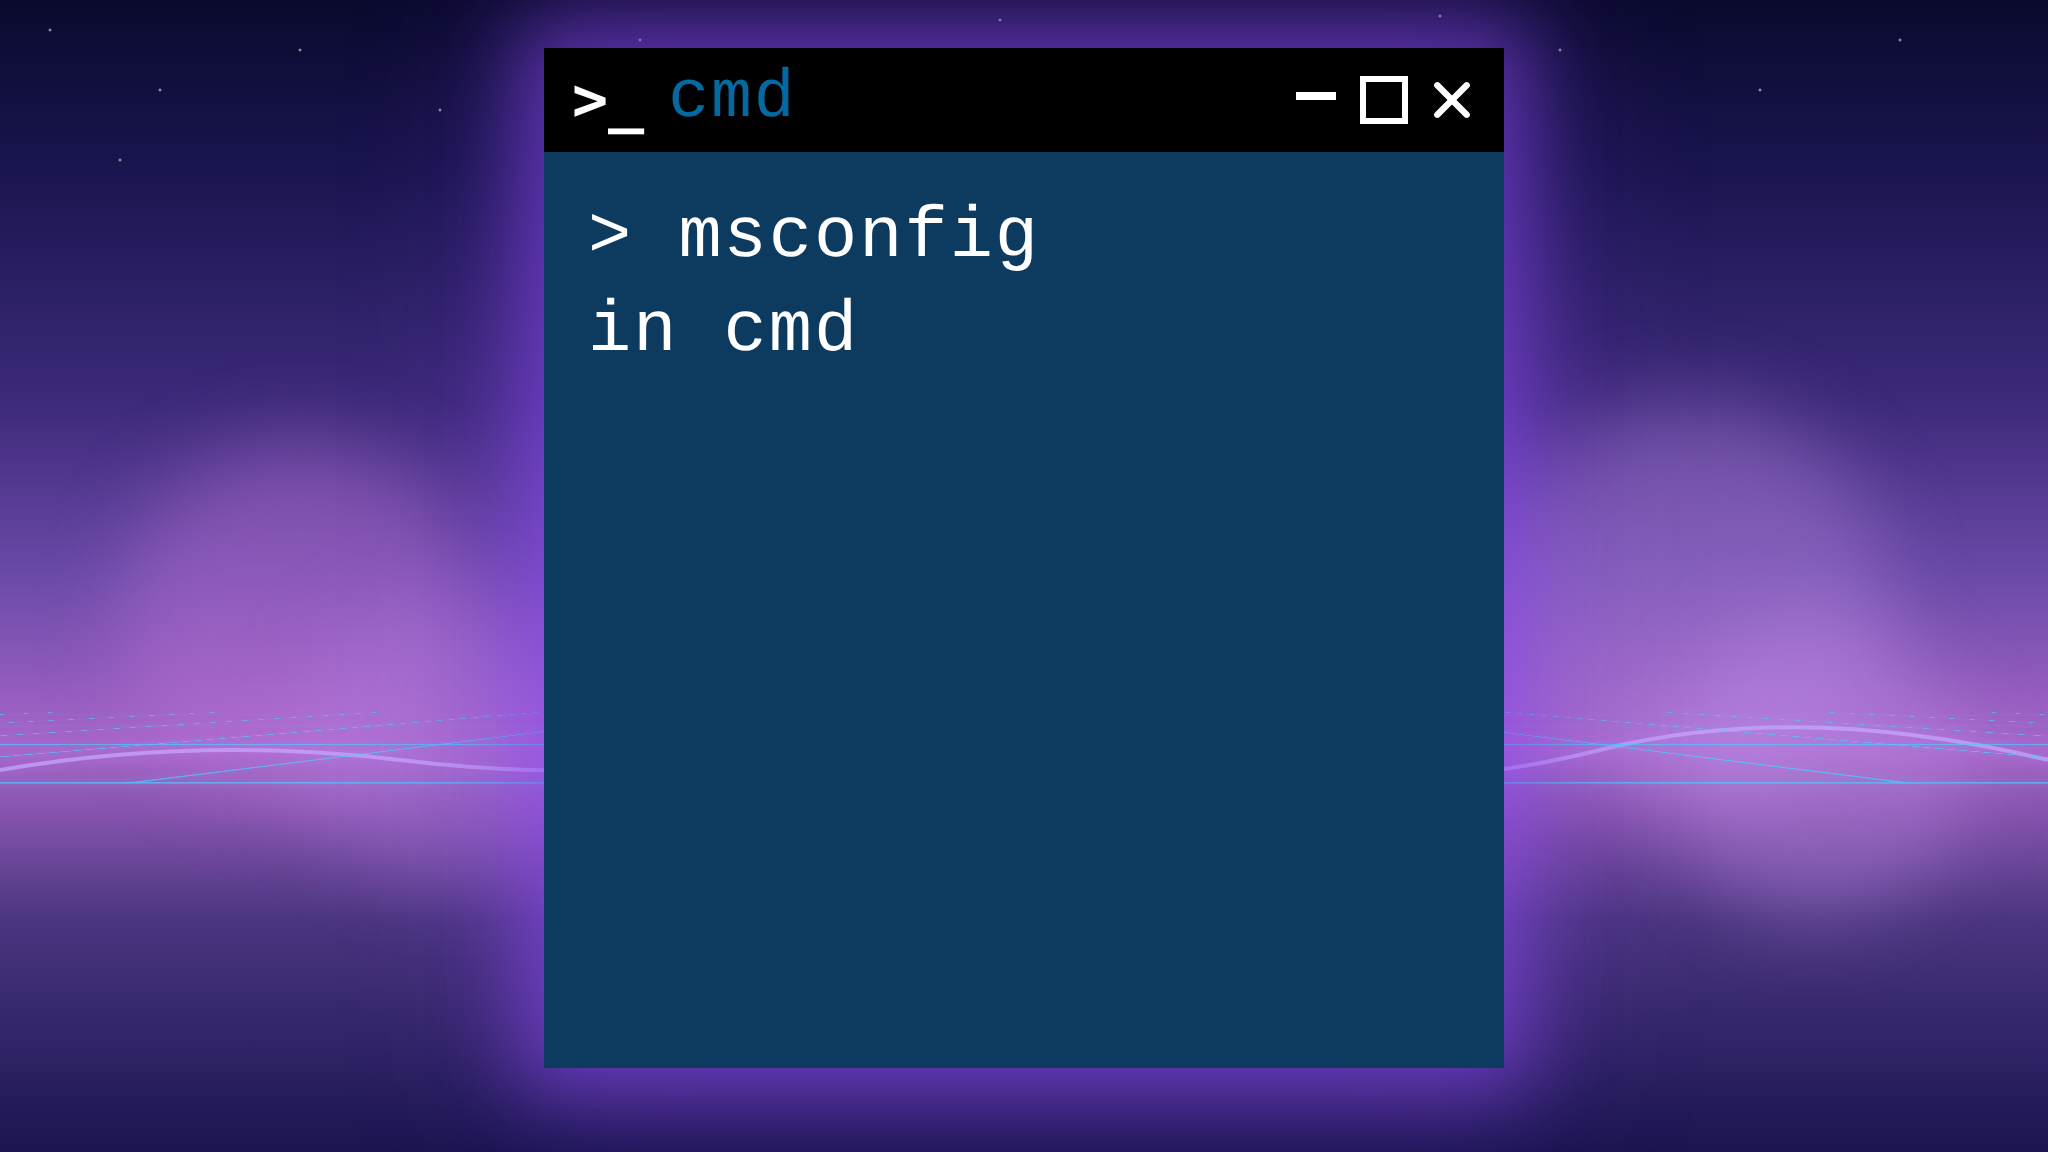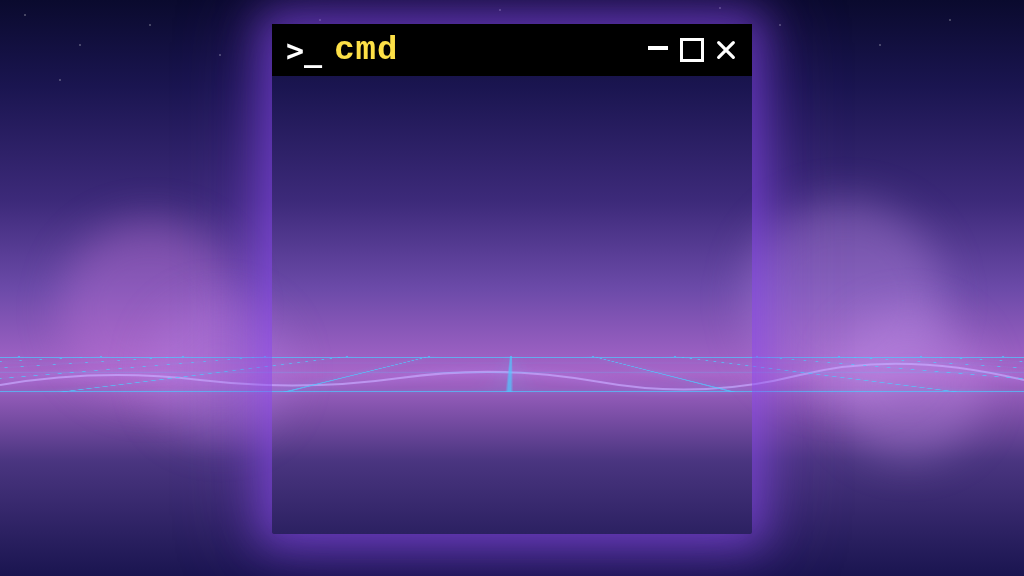--- a/index.html
+++ b/index.html
@@ -157,23 +157,23 @@
       color: #ffffff;
       font-size: 30px;
       font-weight: bold;
       font-family: 'Consolas', monospace;
       display: flex;
       align-items: center;
       gap: 0px;
     }
     
     .titlebar-title {
-      color: #fde047;
+      color: #0369a1;
       font-size: 34px;
-      font-weight: bold;
+      font-weight: normal;
       flex: 1;
       letter-spacing: 1px;
     }
     
     .window-controls {
       display: flex;
       align-items: center;
       gap: 10px;
       color: #ffffff;
     }
@@ -259,13 +259,17 @@
     <div class="window-controls">
       <div class="ctrl ctrl-min"></div>
       <div class="ctrl ctrl-max"></div>
       <div class="ctrl ctrl-close">
         <svg viewBox="0 0 24 24">
           <path d="M4,4 L20,20 M20,4 L4,20" stroke="#ffffff" stroke-width="3.5" stroke-linecap="round"></path>
         </svg>
       </div>
     </div>
   </div>
+  <div class="terminal-body">
+    <div class="prompt-line">&gt; msconfig</div>
+    <div class="prompt-line">in cmd</div>
+  </div>
 </div>
 
 </body></html>

